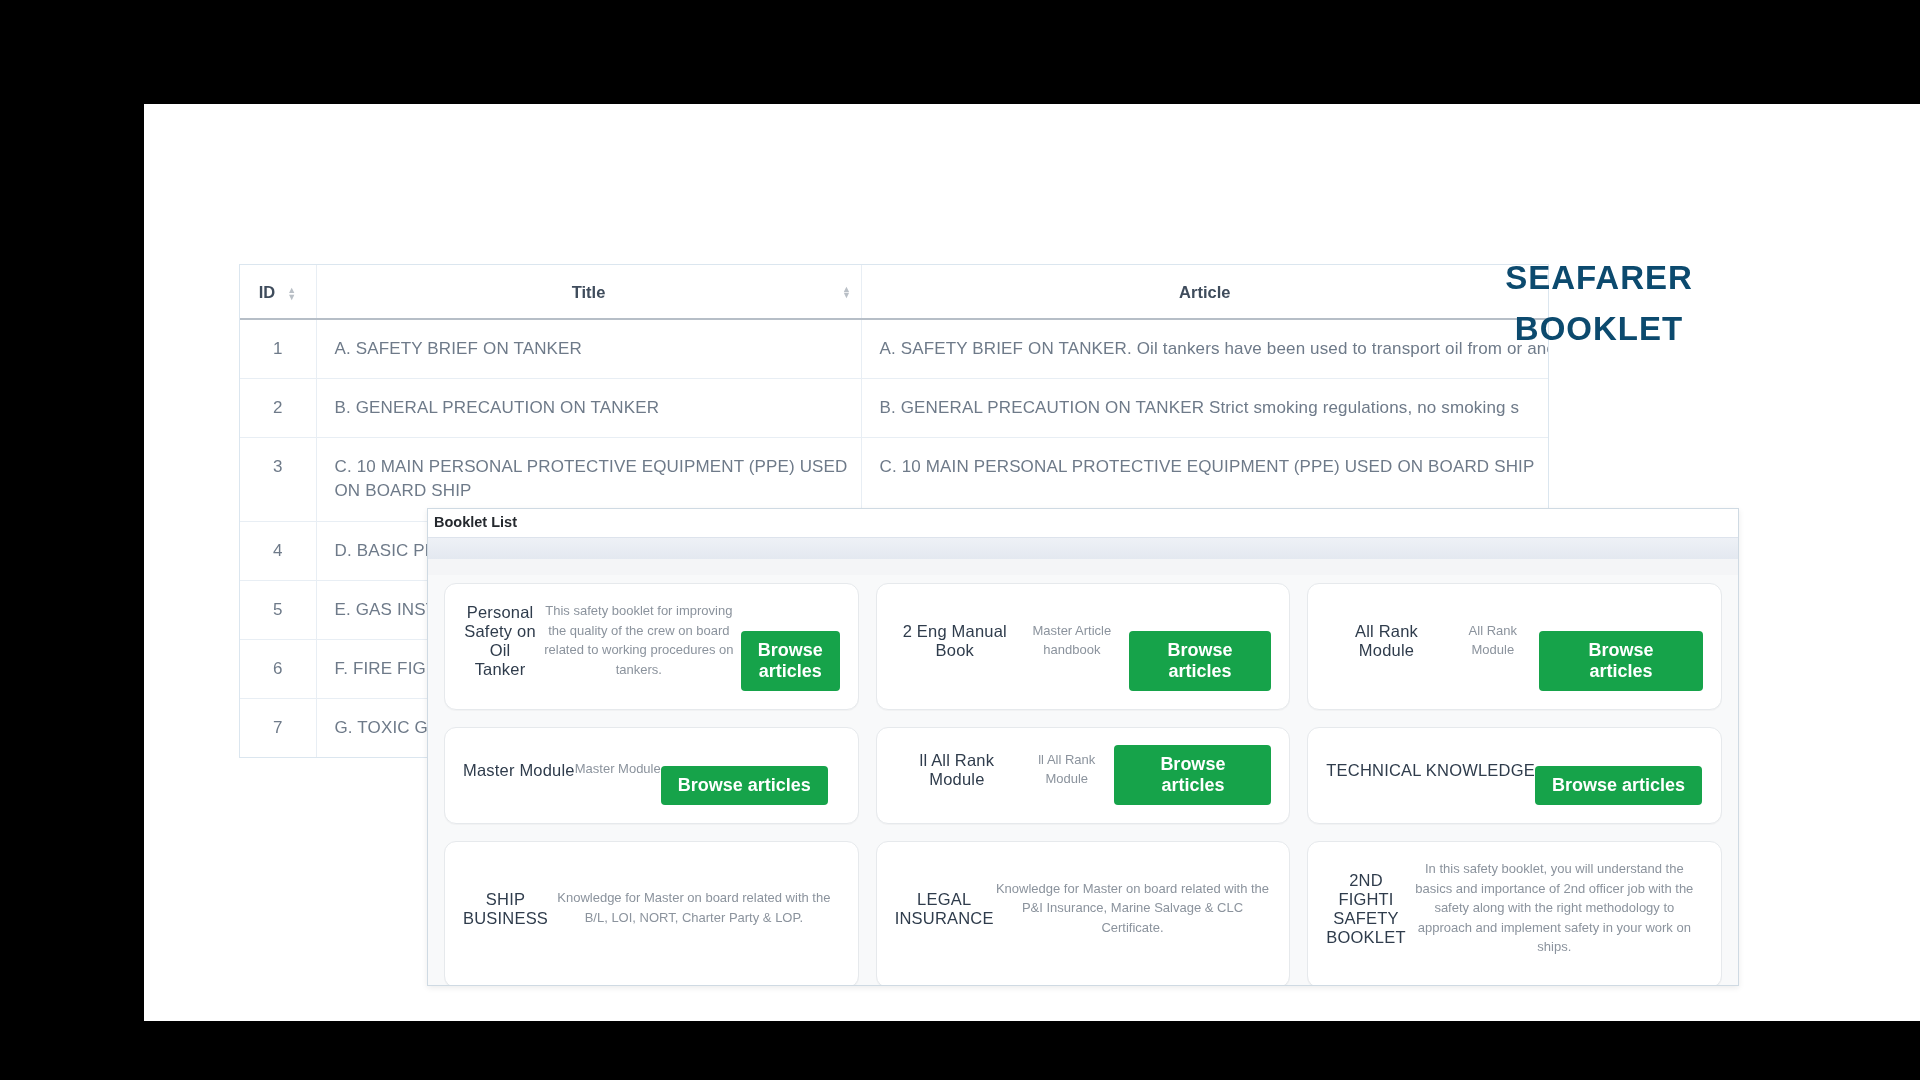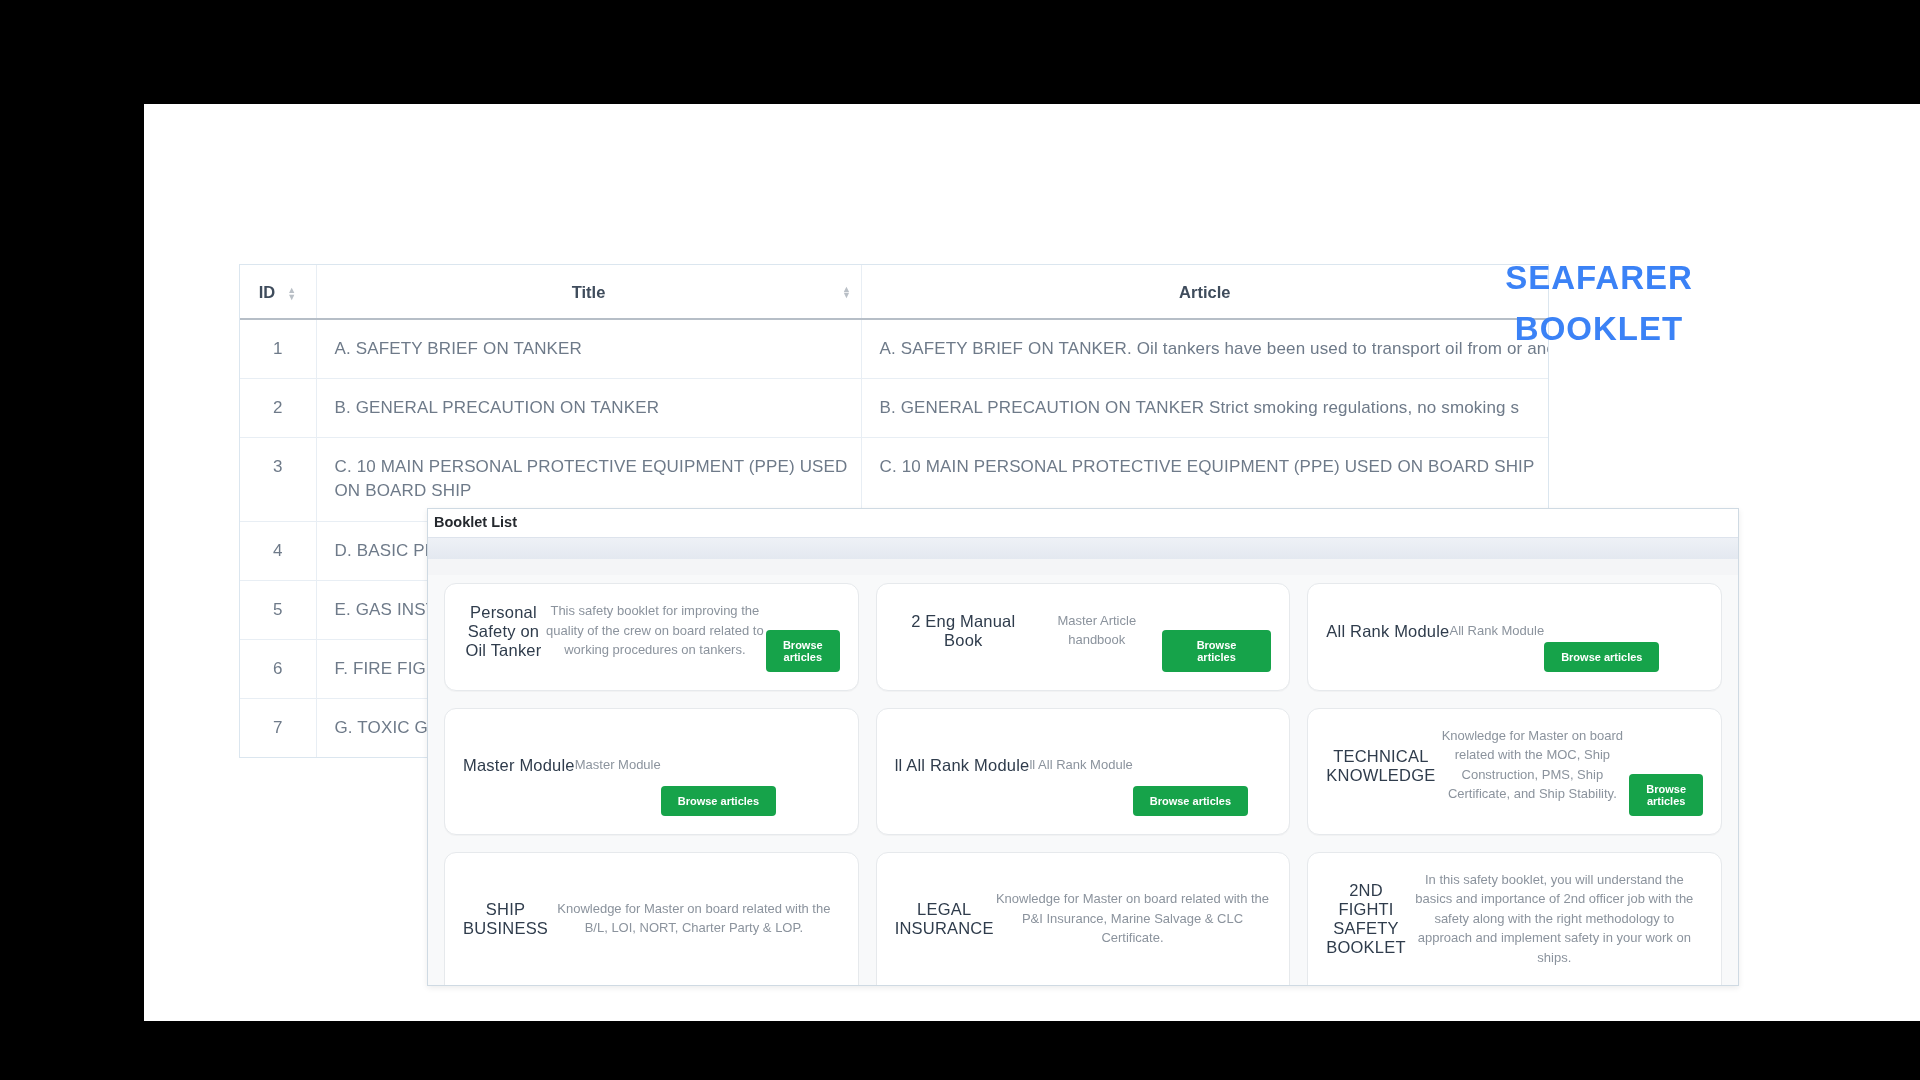--- a/index.html
+++ b/index.html
@@ -67,21 +67,21 @@
     width: 260px; text-align: center;
   }
   #logo .wave-box { position: relative; height: 106px; }
   #logo svg.waves { position: absolute; left: 0; top: 10px; width: 260px; height: 90px; }
   #logo .num {
     position: absolute; left: 0; right: 0; top: -6px;
     font-family: "Liberation Serif", serif;
     font-size: 92px; color: #111; line-height: 1; letter-spacing: -2px;
   }
   #logo .ln {
-    color: #3b82f6; font-weight: bold; font-size: 33px;
+    color: #0c4a6e; font-weight: bold; font-size: 33px;
     letter-spacing: 1px; line-height: 1.55;
   }
 
   
   #modal {
     position: absolute;
     left: 283px; top: 404px;
     width: 1312px; height: 478px;
     background: #ffffff;
     border: 1px solid #cfdae3;
@@ -113,21 +113,21 @@
   .card-title {
     font-size: 16.5px; color: #2f3c4c; font-weight: 400;
     margin-bottom: 10px; letter-spacing: .2px;
   }
   .card-desc {
     font-size: 13px; color: #8b939d; line-height: 1.5;
     margin-bottom: 12px; max-width: 330px;
   }
   .browse-btn {
     background: #16a34a; color: #fff;
-    font-size: 11px; font-weight: bold;
+    font-size: 18px; font-weight: bold;
     border: none; border-radius: 4px;
     padding: 9px 17px; cursor: pointer;
     margin-top: auto;
     font-family: "Liberation Sans", sans-serif;
   }
   .card.compact .card-desc { margin-bottom: 12px; }
 </style>
 </head>
 <body>
 
@@ -235,21 +235,20 @@
             <div class="card-desc">Master Module</div>
             <button class="browse-btn">Browse articles</button>
           </div>
           <div class="card compact">
             <div class="card-title">ll All Rank Module</div>
             <div class="card-desc">ll All Rank Module</div>
             <button class="browse-btn">Browse articles</button>
           </div>
           <div class="card">
             <div class="card-title">TECHNICAL KNOWLEDGE</div>
-            <div class="card-desc">Knowledge for Master on board related with the MOC, Ship Construction, PMS, Ship Certificate, and Ship Stability.</div>
             <button class="browse-btn">Browse articles</button>
           </div>
         </div>
 
         <div class="card-row">
           <div class="card">
             <div class="card-title">SHIP BUSINESS</div>
             <div class="card-desc">Knowledge for Master on board related with the B/L, LOI, NORT, Charter Party &amp; LOP.</div>
 
           </div>

